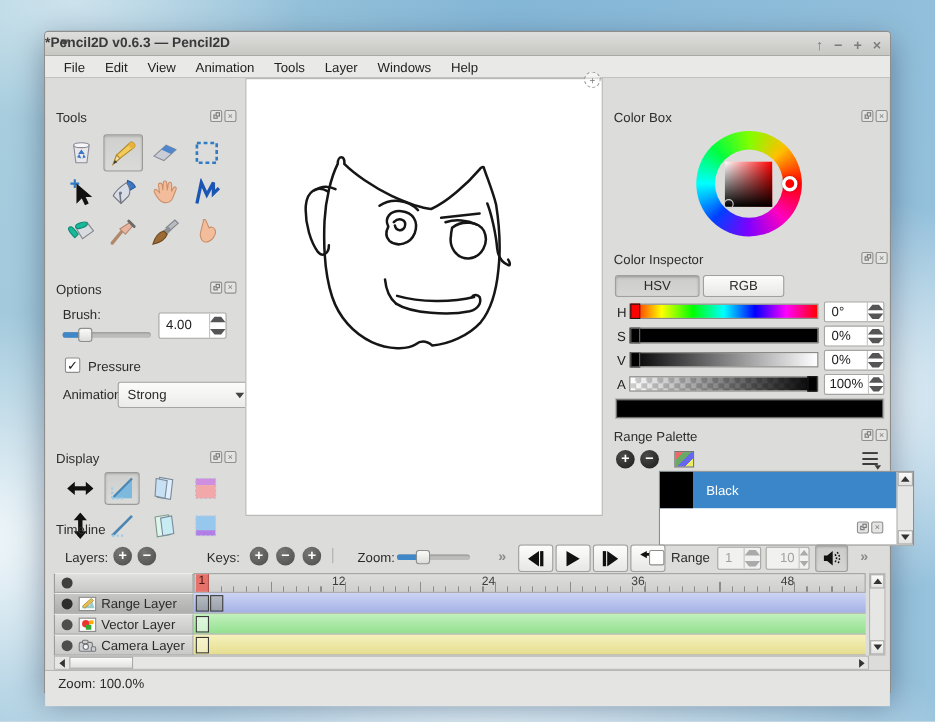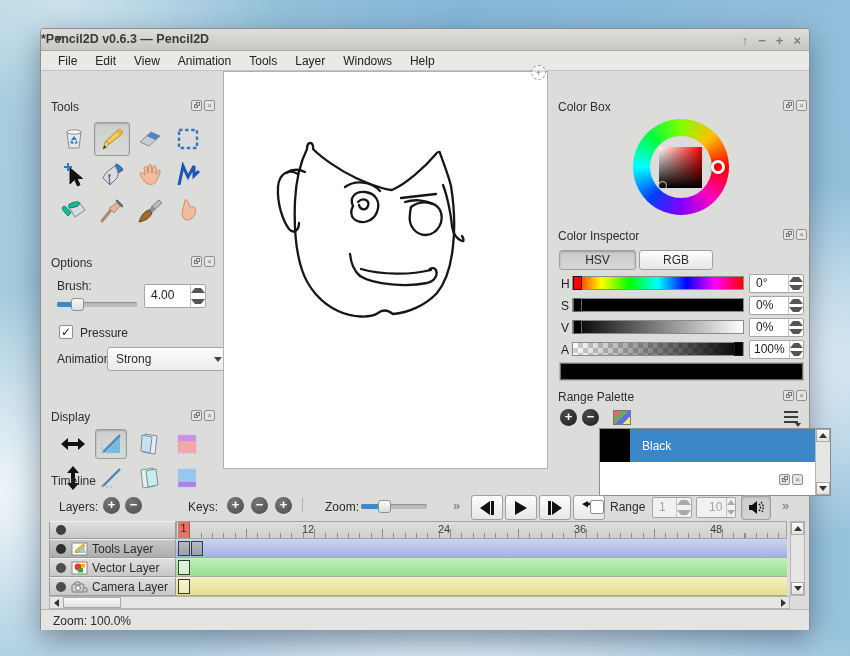--- a/index.html
+++ b/index.html
@@ -134,21 +134,21 @@
     background:linear-gradient(#dddddb,#cfcfcd); border:1px solid #a3a3a1; }
   .ruler .ticks { position:absolute; left:1px; right:0; bottom:0; height:5px;
     background:repeating-linear-gradient(to right, #8c8c8a 0 1px, transparent 1px 11.33px); }
   .ruler .ticks2 { position:absolute; left:1px; right:0; bottom:0; height:9px;
     background:repeating-linear-gradient(to right, #8c8c8a 0 1px, transparent 1px 68px); }
   .rnum { position:absolute; top:1px; width:30px; text-align:center; font-size:11px; color:#3c3c3a; }
   .framemark { position:absolute; left:1px; top:0; width:12px; height:16px; background:#e6736b;
     color:#4c1410; font-size:11px; text-align:center; border-right:1px solid #b2524c; }
   .hscroll { position:absolute; left:8px; top:125px; width:741px; height:13px; background:#e6e6e4; border:1px solid #b5b5b3; }
 
-  .statusbar { position:absolute; left:0; top:580px; width:768px; height:21px;
+  .statusbar { position:absolute; left:0; top:580px; width:768px; height:33px;
     background:#e4e4e2; border-top:1px solid #b6b6b4; }
   .statusbar span { position:absolute; left:12px; top:4px; color:#2a2a2a; }
   svg { display:block; }
 </style>
 </head>
 <body>
 
 <div class="window">
 
   <div class="titlebar">
@@ -591,21 +591,21 @@
       <span class="rnum" style="left:524px;">48</span>
     </div>
 
     <div class="trackhdr sel" style="top:68px;">
       <div class="dot" style="background:#2e2e2c;"></div>
       <svg width="17" height="14" viewBox="0 0 17 14" style="margin-right:4px;">
         <rect x="1" y="1" width="15" height="12" fill="#fff" stroke="#888"></rect>
         <path d="M3 11 L7 6 L10 9 L13 5 L15 11 Z" fill="#9cc"></path>
         <path d="M4 9 L12 2 L14 4 L6 11 Z" fill="#e8c050" stroke="#a8862c" stroke-width=".7"></path>
       </svg>
-      <span>Tools Layer</span>
+      <span>Range Layer</span>
     </div>
     <div class="track" style="top:68px;background:linear-gradient(#cdd4f3,#a3b1e6);">
       <div class="key" style="left:2px;background:linear-gradient(#b6bbc2,#9aa0a8);"></div>
       <div class="key" style="left:15px;background:linear-gradient(#b6bbc2,#9aa0a8);"></div>
     </div>
 
     <div class="trackhdr" style="top:87px;">
       <div class="dot" style="background:#4e4e4c;"></div>
       <svg width="17" height="14" viewBox="0 0 17 14" style="margin-right:4px;">
         <rect x="1" y="1" width="15" height="12" fill="#fff" stroke="#888"></rect>

